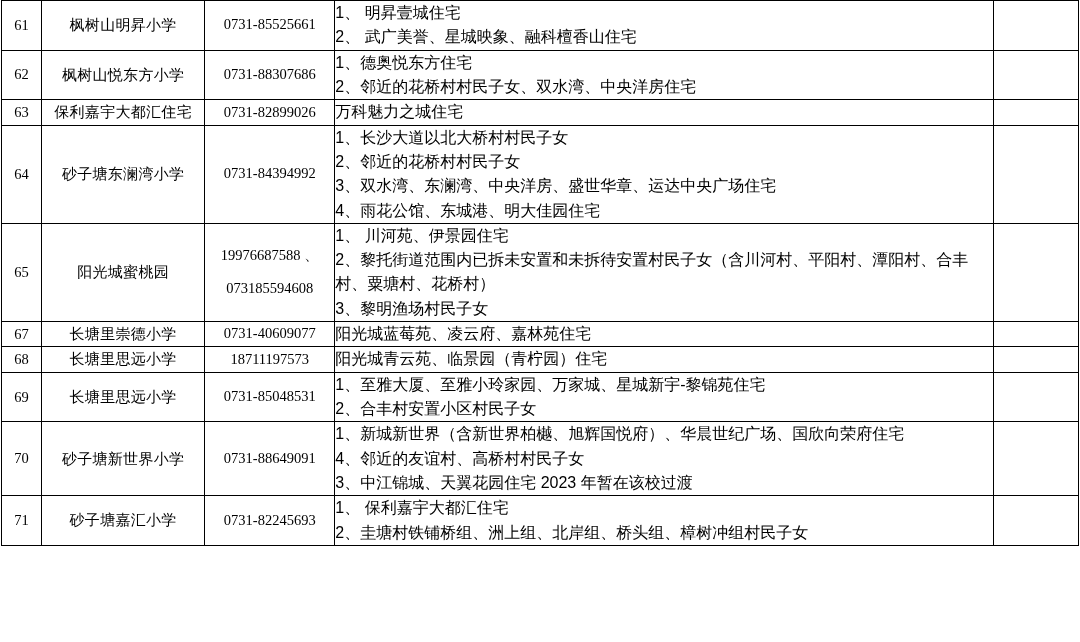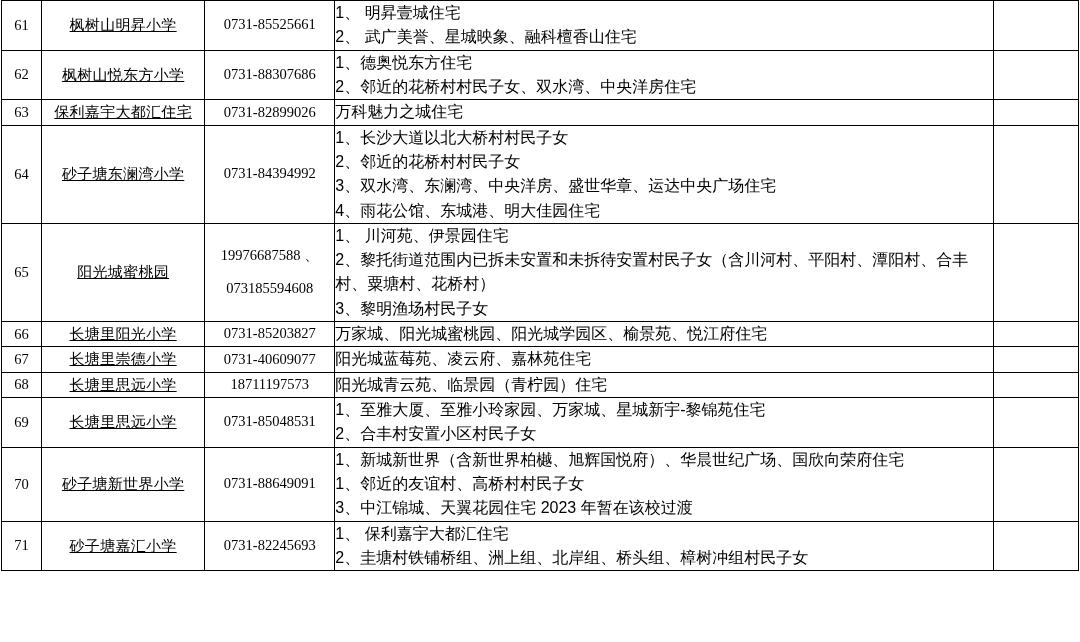--- a/index.html
+++ b/index.html
@@ -41,21 +41,20 @@
     text-align: center;
     font-size: 14.5px;
     font-family: "Liberation Serif", serif;
   }
   td.name {
     text-align: center;
     font-size: 15px;
     line-height: 1.35;
     padding: 4px 3px;
     letter-spacing: 0.3px;
-    text-decoration: underline;
   }
   td.phone {
     text-align: center;
     font-size: 14.5px;
     font-family: "Liberation Serif", serif;
     line-height: 1.5;
     padding: 4px 2px;
   }
   td.phone .phone-line { display: block; }
   td.phone .phone-line.spaced { margin-top: 11px; }
@@ -163,31 +162,20 @@
         <td class="scope">
           <ul class="scope-list">
             <li>1、 川河苑、伊景园住宅</li>
             <li>2、黎托街道范围内已拆未安置和未拆待安置村民子女（含川河村、平阳村、潭阳村、合丰村、粟塘村、花桥村）</li>
             <li>3、黎明渔场村民子女</li>
           </ul>
         </td>
         <td class="note"></td>
       </tr>
 
-      <tr>
-        <td class="idx">66</td>
-        <td class="name">长塘里阳光小学</td>
-        <td class="phone">
-          <span class="phone-line">0731-85203827</span>
-        </td>
-        <td class="scope">
-          <span class="scope-plain">万家城、阳光城蜜桃园、阳光城学园区、榆景苑、悦江府住宅</span>
-        </td>
-        <td class="note"></td>
-      </tr>
 
       <tr>
         <td class="idx">67</td>
         <td class="name">长塘里崇德小学</td>
         <td class="phone">
           <span class="phone-line">0731-40609077</span>
         </td>
         <td class="scope">
           <span class="scope-plain">阳光城蓝莓苑、凌云府、嘉林苑住宅</span>
         </td>
@@ -223,21 +211,21 @@
 
       <tr>
         <td class="idx">70</td>
         <td class="name">砂子塘新世界小学</td>
         <td class="phone">
           <span class="phone-line">0731-88649091</span>
         </td>
         <td class="scope">
           <ul class="scope-list">
             <li>1、新城新世界（含新世界柏樾、旭辉国悦府）、华晨世纪广场、国欣向荣府住宅</li>
-            <li>1、邻近的友谊村、高桥村村民子女</li>
+            <li>4、邻近的友谊村、高桥村村民子女</li>
             <li>3、中江锦城、天翼花园住宅 2023 年暂在该校过渡</li>
           </ul>
         </td>
         <td class="note"></td>
       </tr>
 
       <tr>
         <td class="idx">71</td>
         <td class="name">砂子塘嘉汇小学</td>
         <td class="phone">

